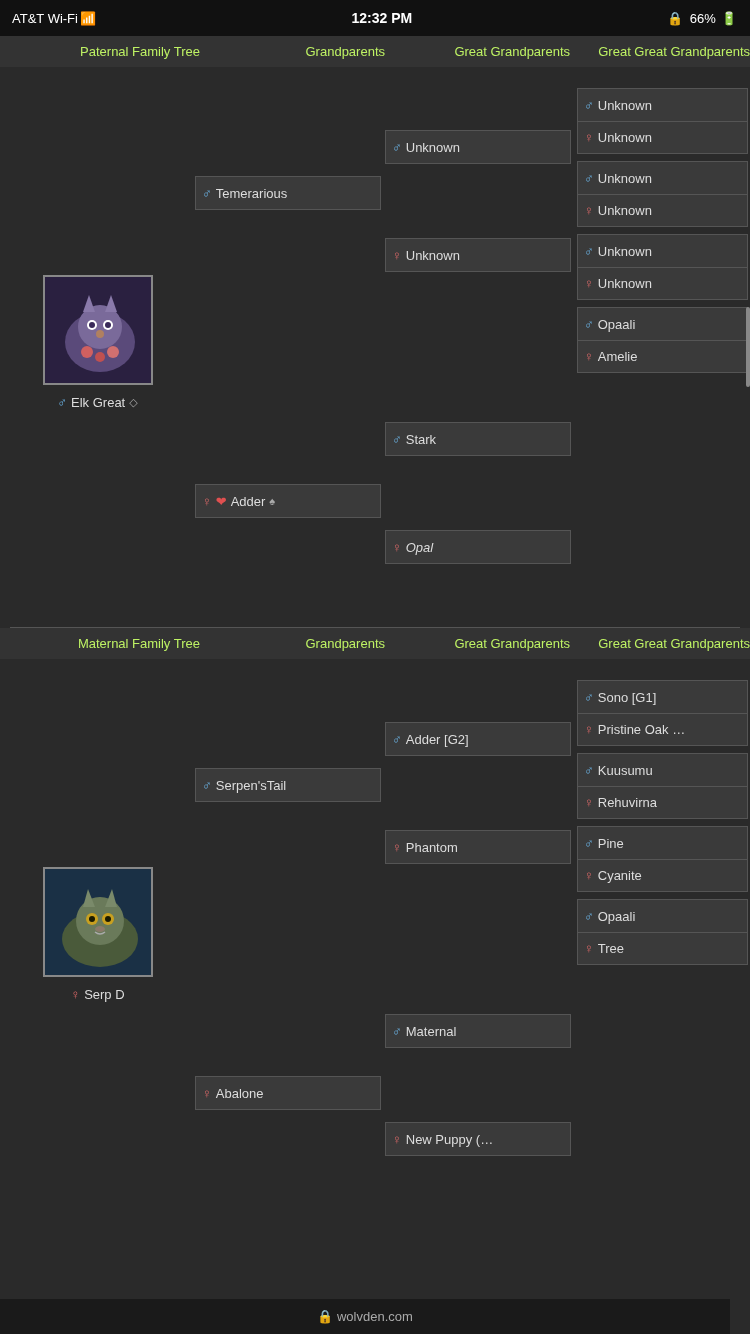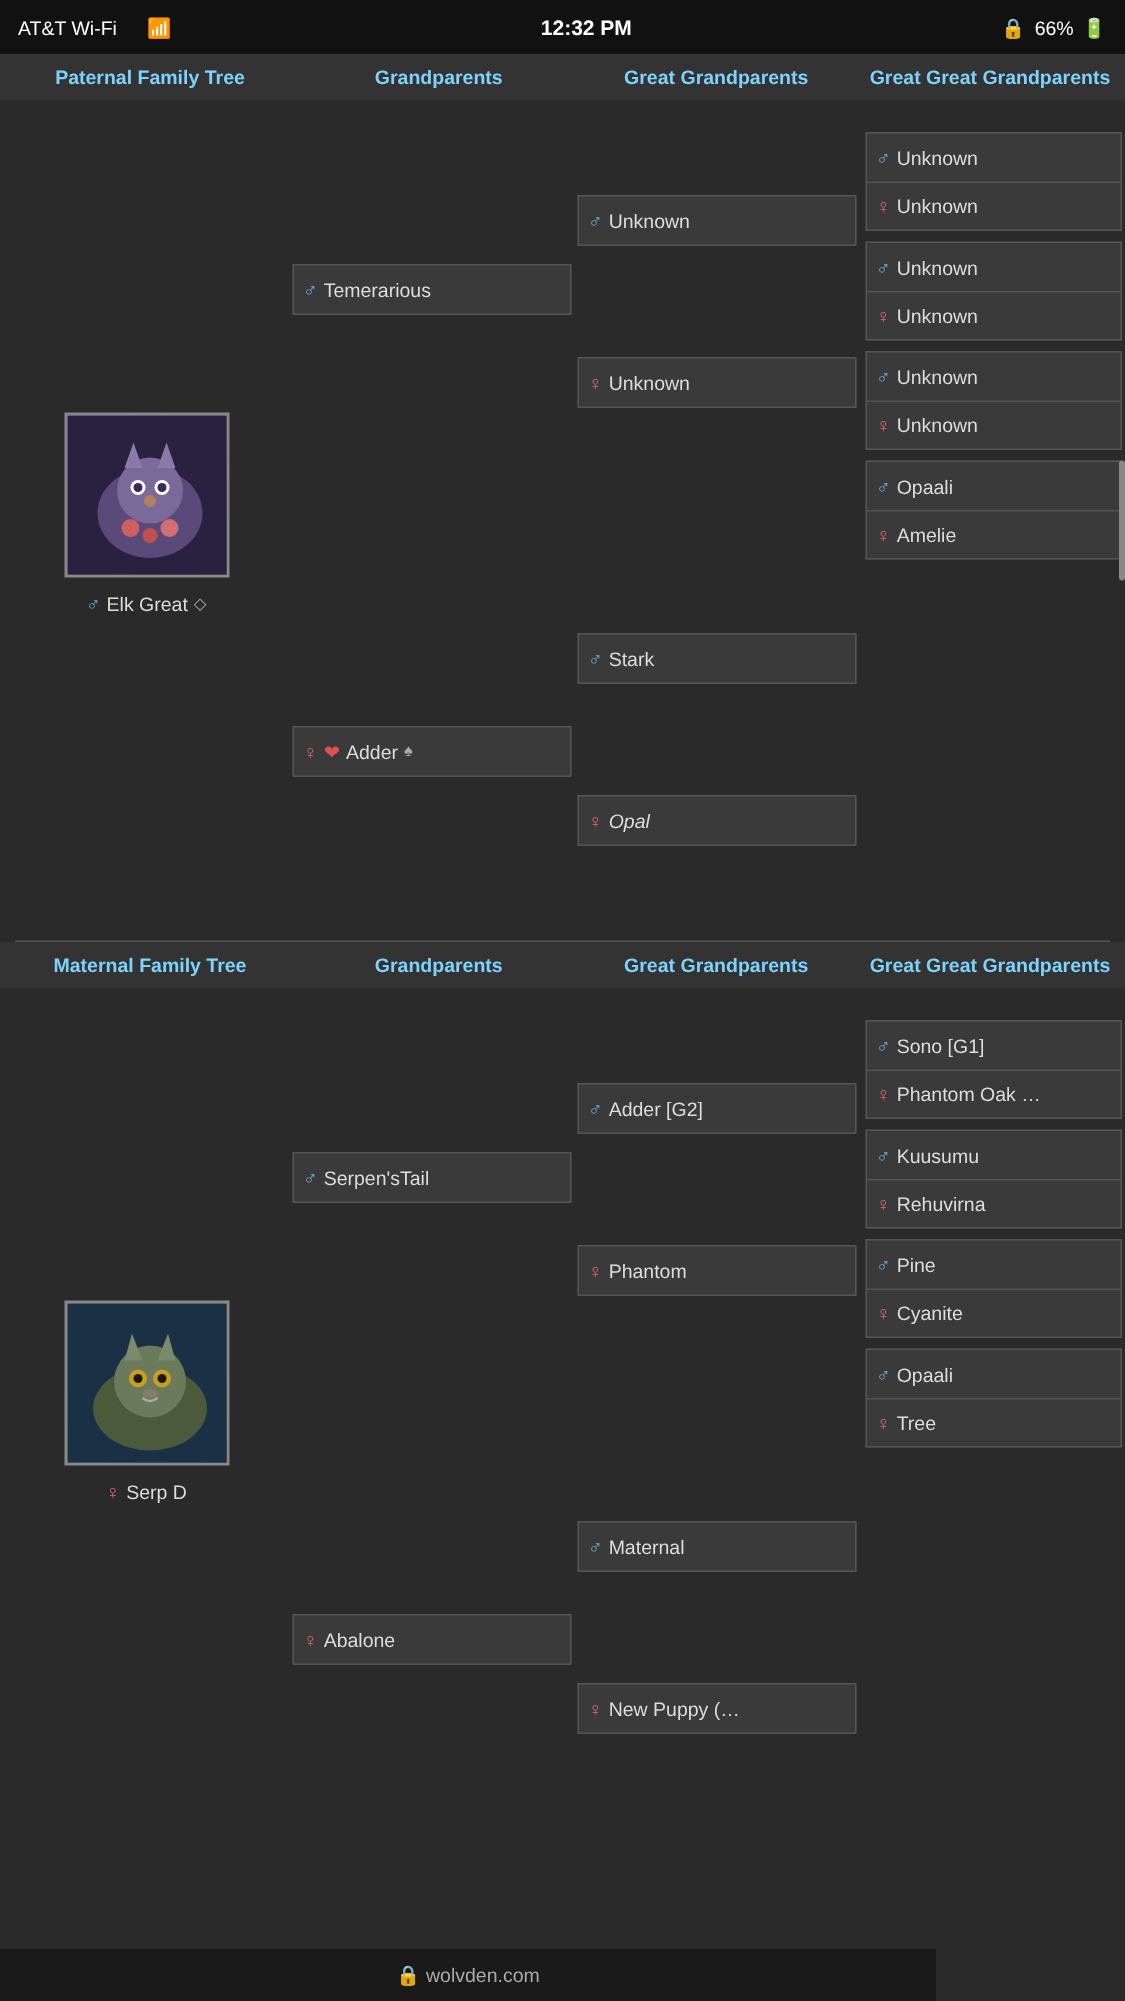--- a/index.html
+++ b/index.html
@@ -16,34 +16,34 @@
     .status-bar {
       background: #111;
       color: #fff;
       display: flex;
       justify-content: space-between;
       align-items: center;
       padding: 4px 12px;
       font-size: 13px;
       height: 36px;
     }
-    .status-left { display: flex; align-items: center; gap: 20px; }
+    .status-left { display: flex; align-items: center; gap: 2px; }
     .status-center { font-weight: bold; font-size: 14px; }
     .status-right { display: flex; align-items: center; gap: 6px; }
 
     
     .section-header {
       display: grid;
       grid-template-columns: 200px 185px 185px 180px;
       background: #333;
       padding: 8px 0;
-      text-align: center;
-      font-weight: bold;
-      font-size: 13px;
-      color: #7dd3fc;
+      text-align: right;
+      font-weight: normal;
+      font-size: 13px;
+      color: #bef264;
     }
 
     .gender-male { color: #6ab0e0; }
     .gender-female { color: #e06a6a; }
 
     
     .paternal-area {
       display: flex;
       padding: 10px 0;
       min-height: 560px;
@@ -87,21 +87,21 @@
 
     
     .footer {
       background: #1a1a1a;
       text-align: center;
       padding: 10px;
       font-size: 13px;
       color: #aaa;
       position: fixed;
       bottom: 0;
-      width: 624px;
+      width: 730px;
     }
 
     
     .wolf-avatar-elk {
       width: 110px;
       height: 110px;
       background: linear-gradient(135deg, #6a5acd 20%, #8b6914 60%, #3a3a3a 100%);
       border: 2px solid #888;
       position: relative;
       overflow: hidden;
@@ -352,21 +352,21 @@
     </div>
 
     <div class="col-gggp" style="padding-top:10px; gap:2px;">
       <div class="ggp-pair">
         <div class="ggp-entry" style="cursor:pointer;">
           <span class="gender-male">♂</span>
           <span>Sono [G1]</span>
         </div>
         <div class="ggp-entry" style="cursor:pointer;">
           <span class="gender-female">♀</span>
-          <span>Phantom Oak …</span>
+          <span>Pristine Oak …</span>
         </div>
       </div>
       <div class="ggp-pair" style="margin-top:4px;">
         <div class="ggp-entry" style="cursor:pointer;">
           <span class="gender-male">♂</span>
           <span>Kuusumu</span>
         </div>
         <div class="ggp-entry" style="cursor:pointer;">
           <span class="gender-female">♀</span>
           <span>Rehuvirna</span>

